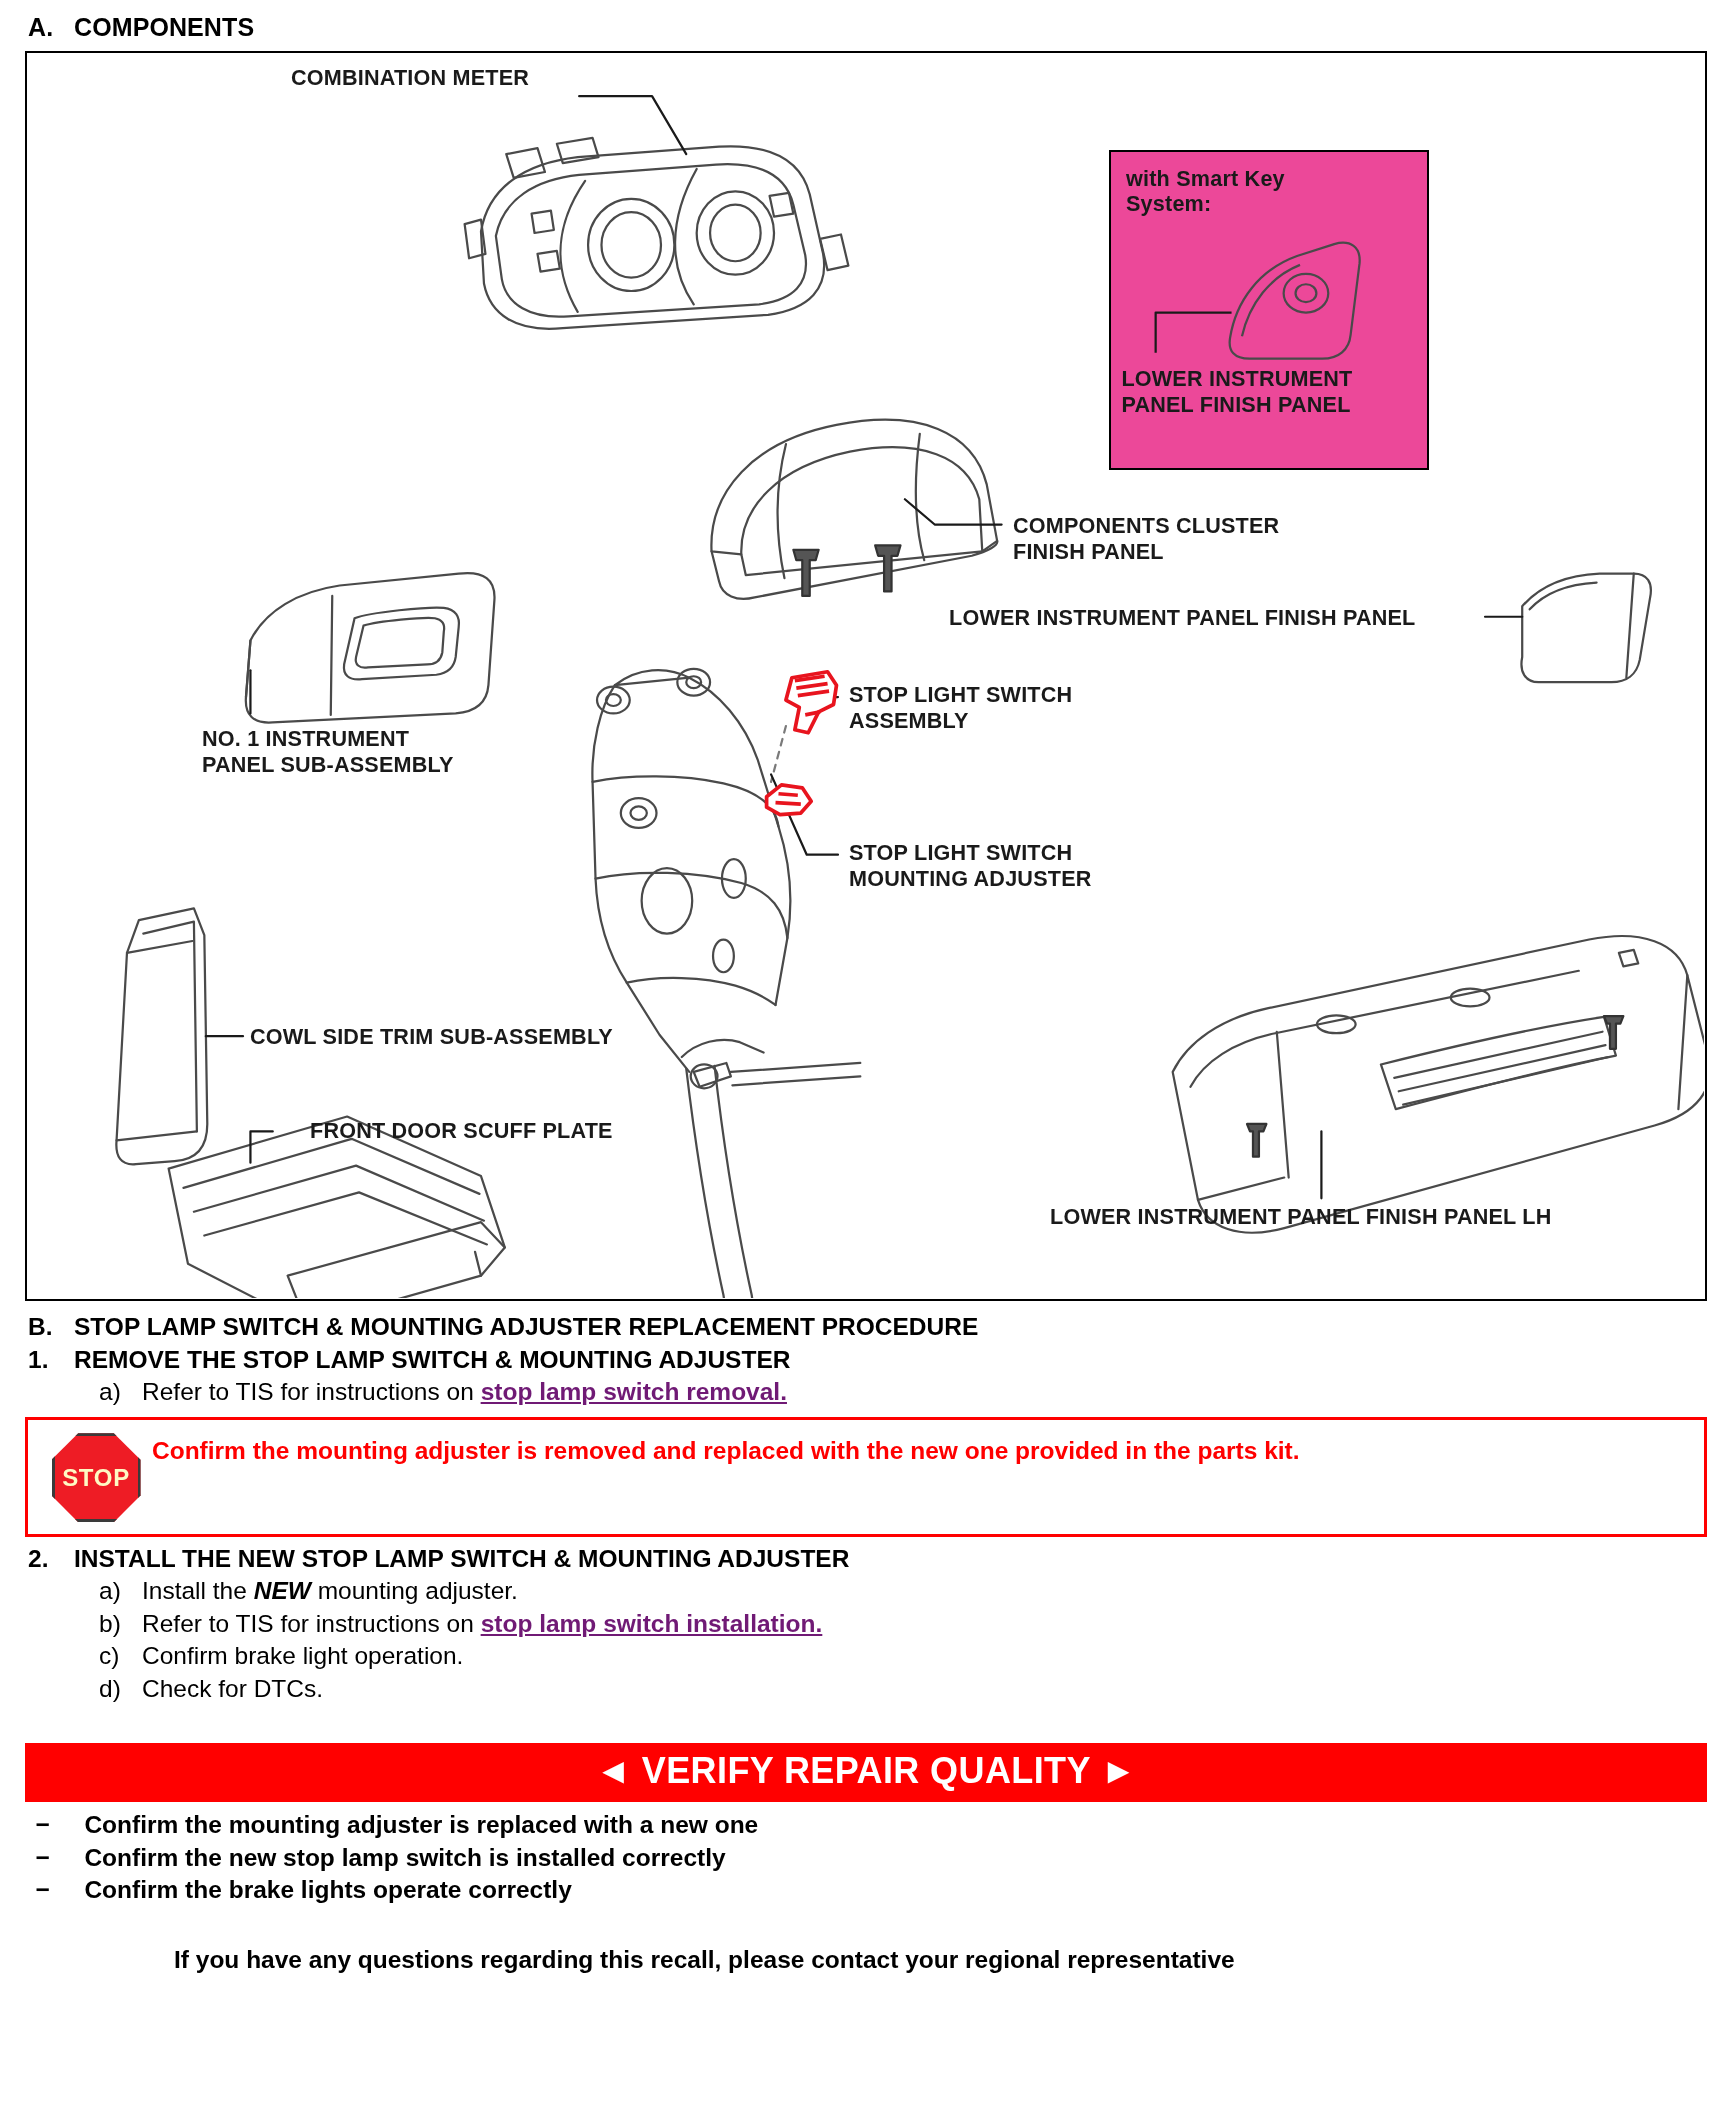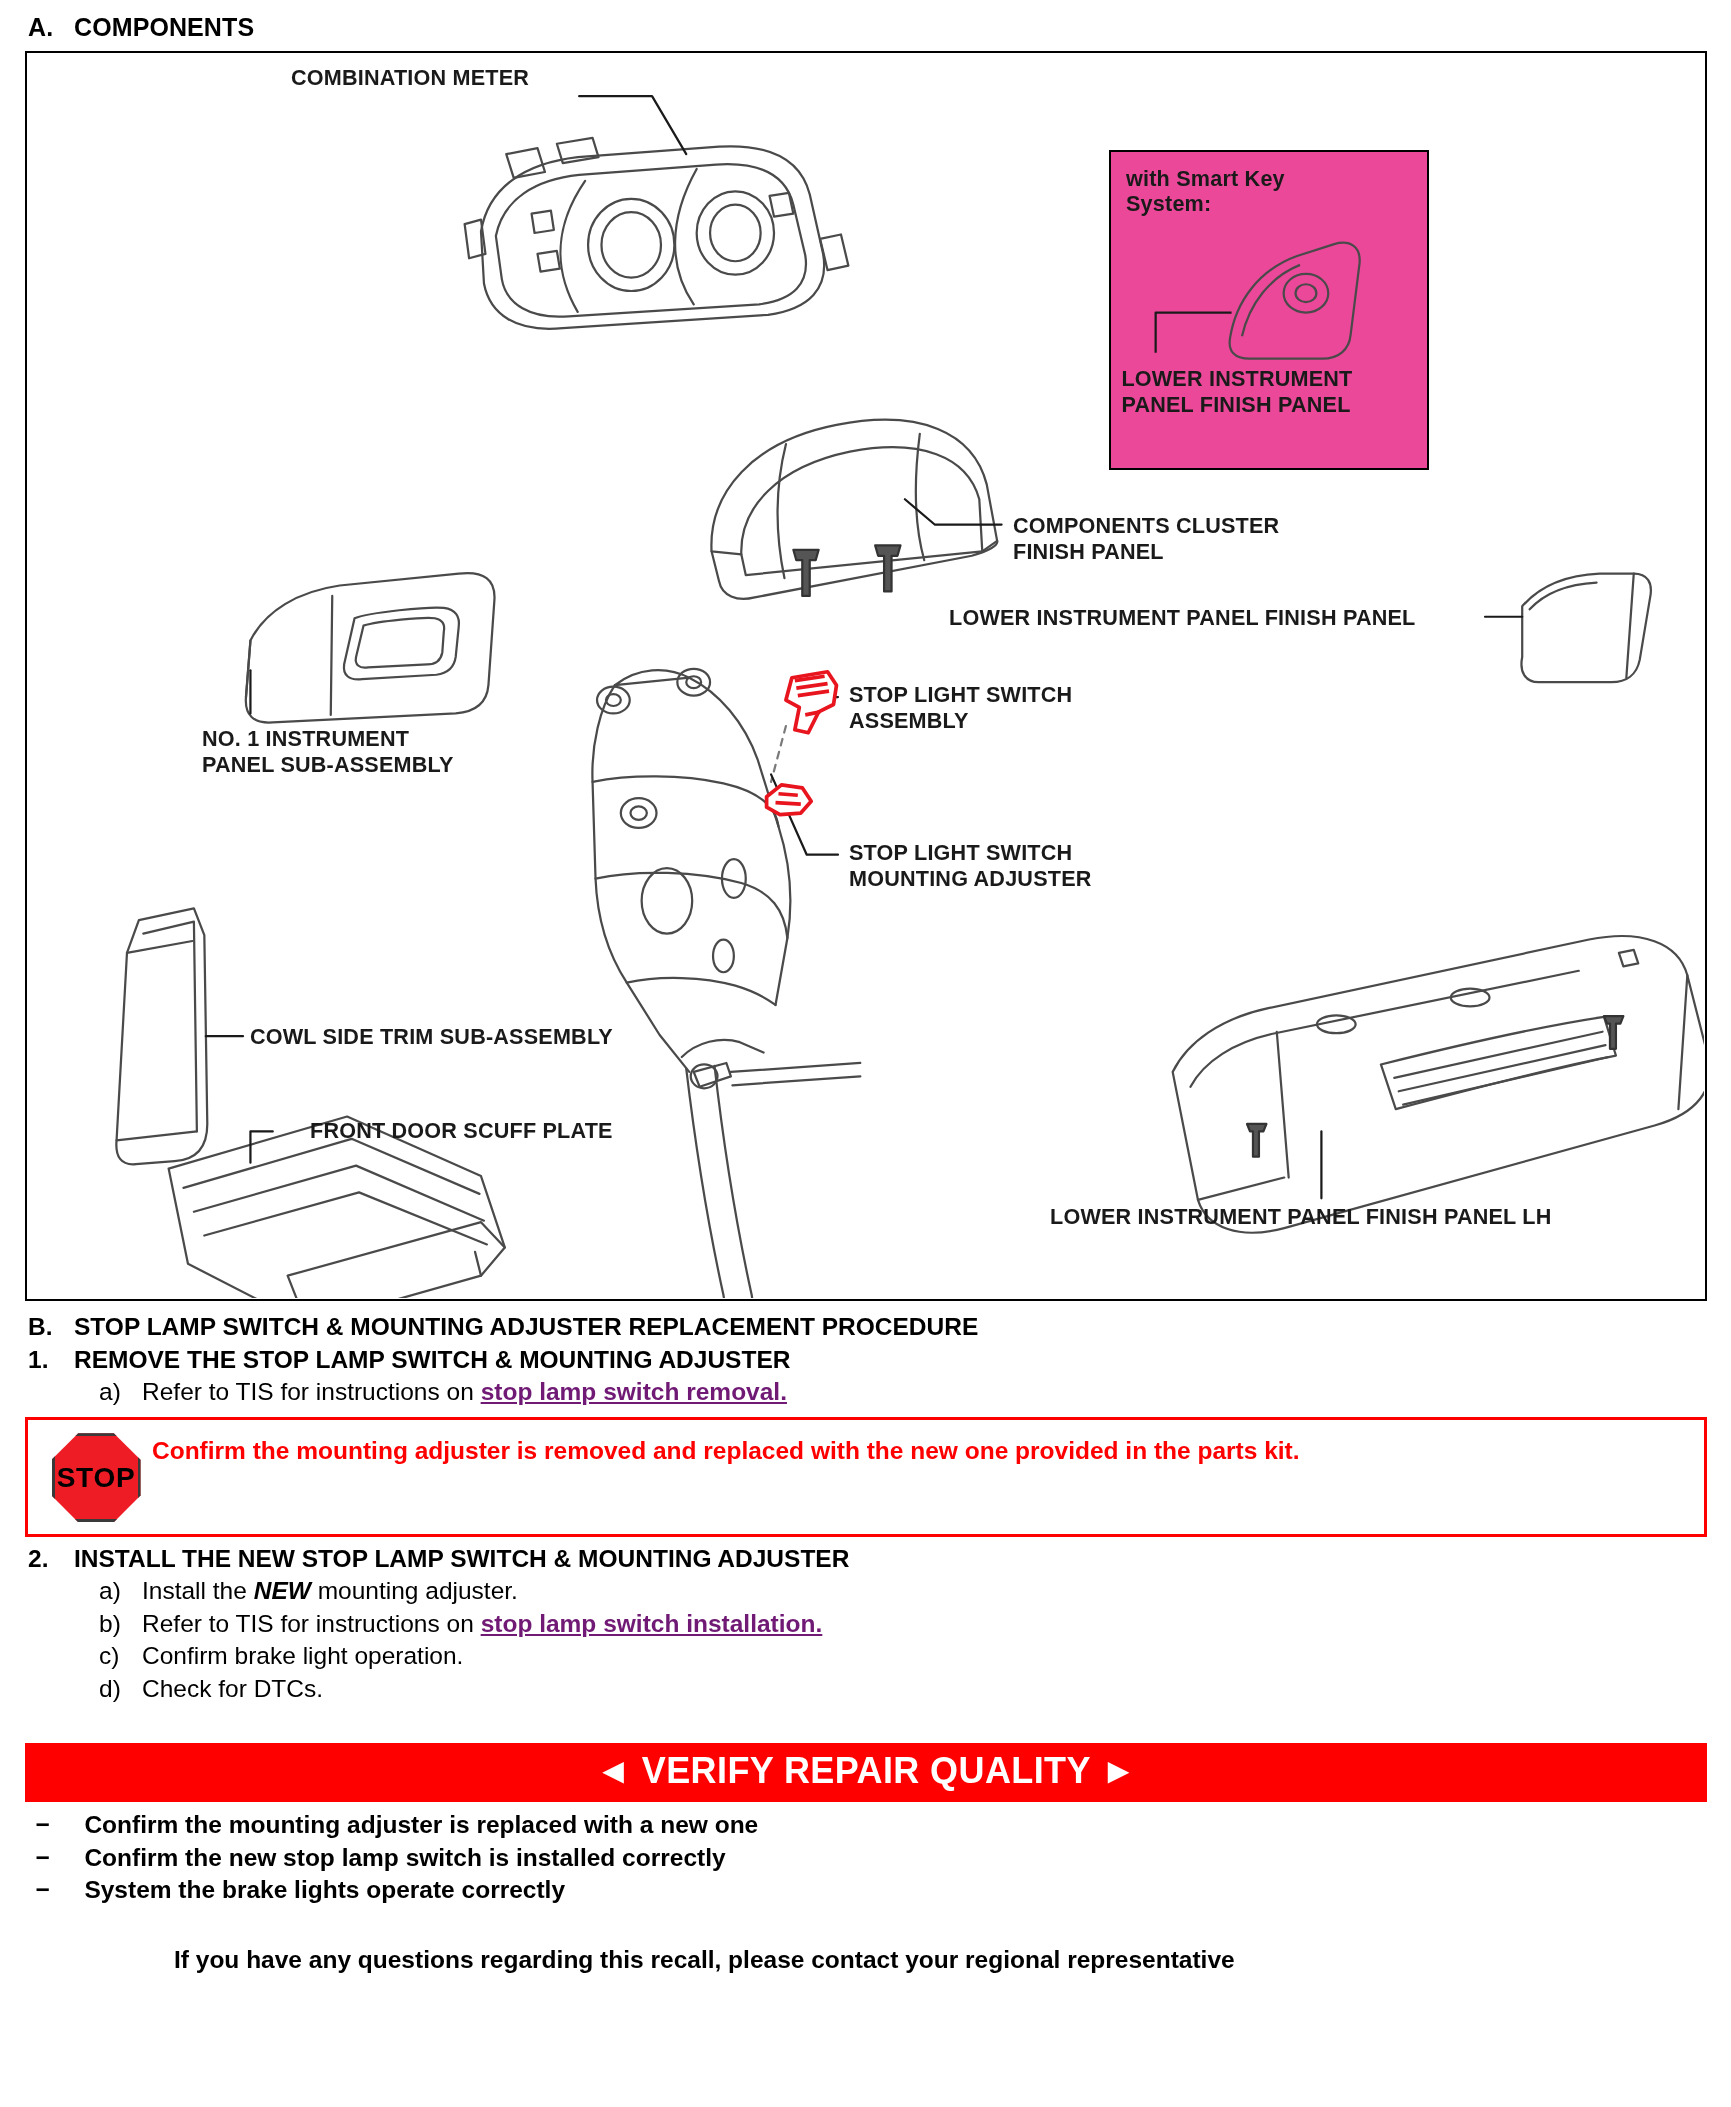--- a/index.html
+++ b/index.html
@@ -106,21 +106,21 @@
   }
   .stop-sign {
     width: 83px; height: 83px;
     background: #ee1c25;
     position: relative;
     clip-path: polygon(30% 0%, 70% 0%, 100% 30%, 100% 70%, 70% 100%, 30% 100%, 0% 70%, 0% 30%);
     display: flex; align-items: center; justify-content: center;
     border: 3px solid #3a3a3a;
   }
   .stop-sign span {
-    color: #000000; font-weight: bold; font-size: 28px; letter-spacing: 0.7px;
+    color: #fef9c3; font-weight: bold; font-size: 24px; letter-spacing: 0.7px;
   }
   .stop-text {
     color: #ff0000;
     font-weight: bold;
     font-size: 24.5px;
     line-height: 1.28;
     padding-top: 4.5px;
   }
 
   
@@ -415,20 +415,20 @@
     <div class="vitem">
       <span class="dash">−</span>
       <span>Confirm the mounting adjuster is replaced with a new one</span>
     </div>
     <div class="vitem">
       <span class="dash">−</span>
       <span>Confirm the new stop lamp switch is installed correctly</span>
     </div>
     <div class="vitem">
       <span class="dash">−</span>
-      <span>System the brake lights operate correctly</span>
+      <span>Confirm the brake lights operate correctly</span>
     </div>
   </div>
 
   <div class="closing">If you have any questions regarding this recall, please contact your regional representative</div>
 
 </div>
 
 
 </body></html>

